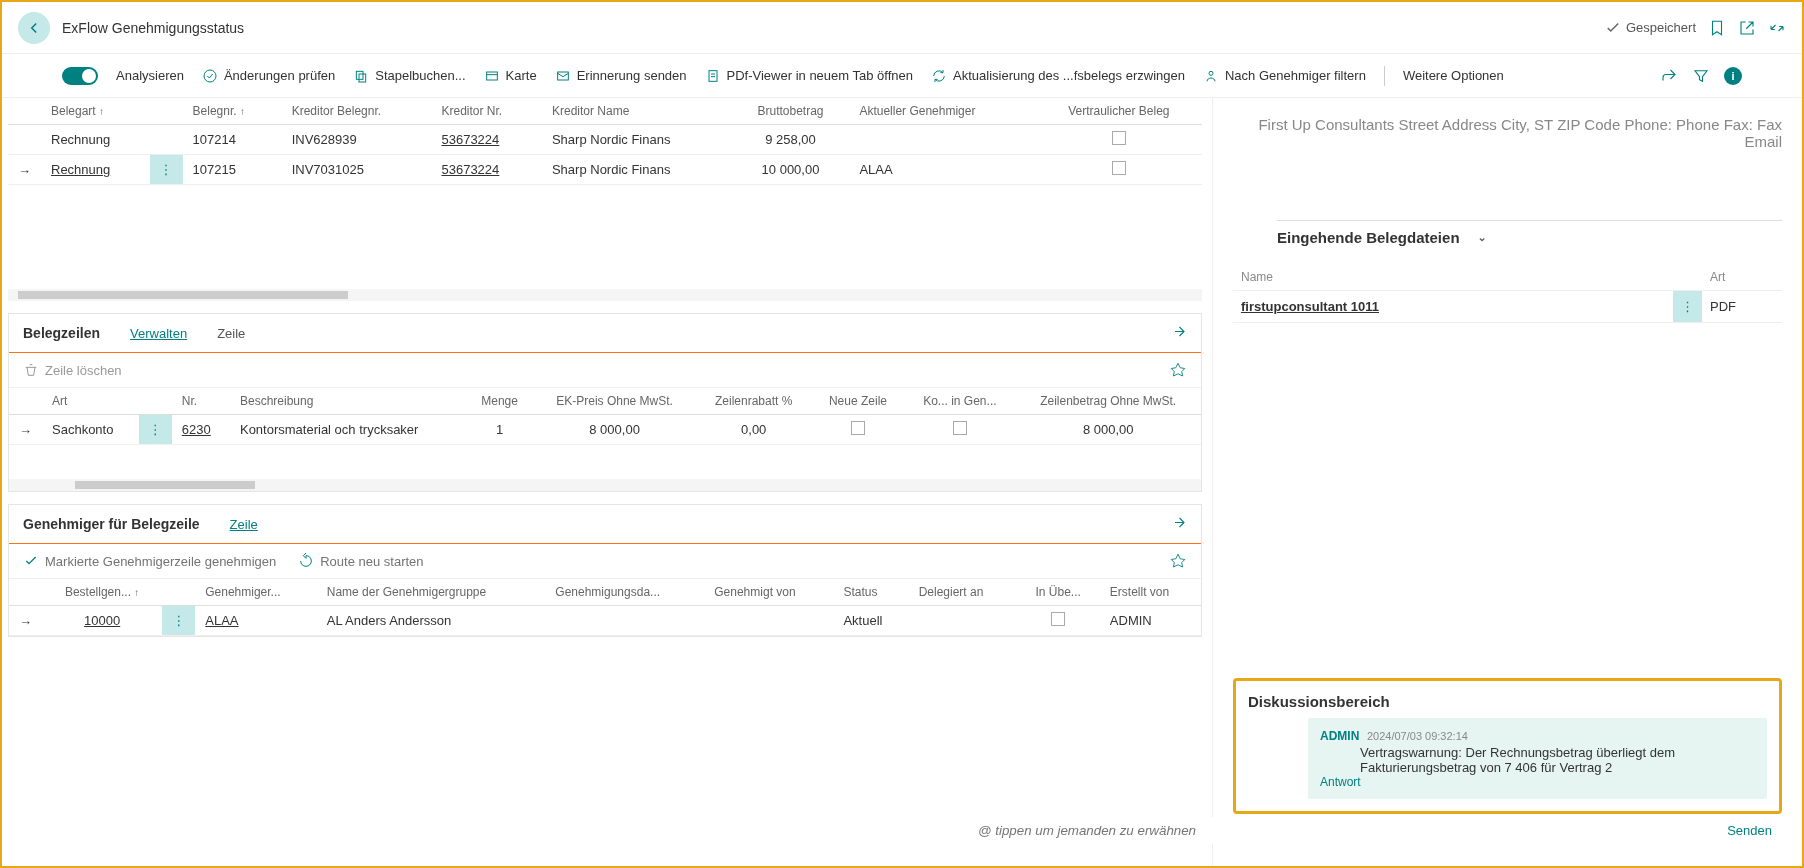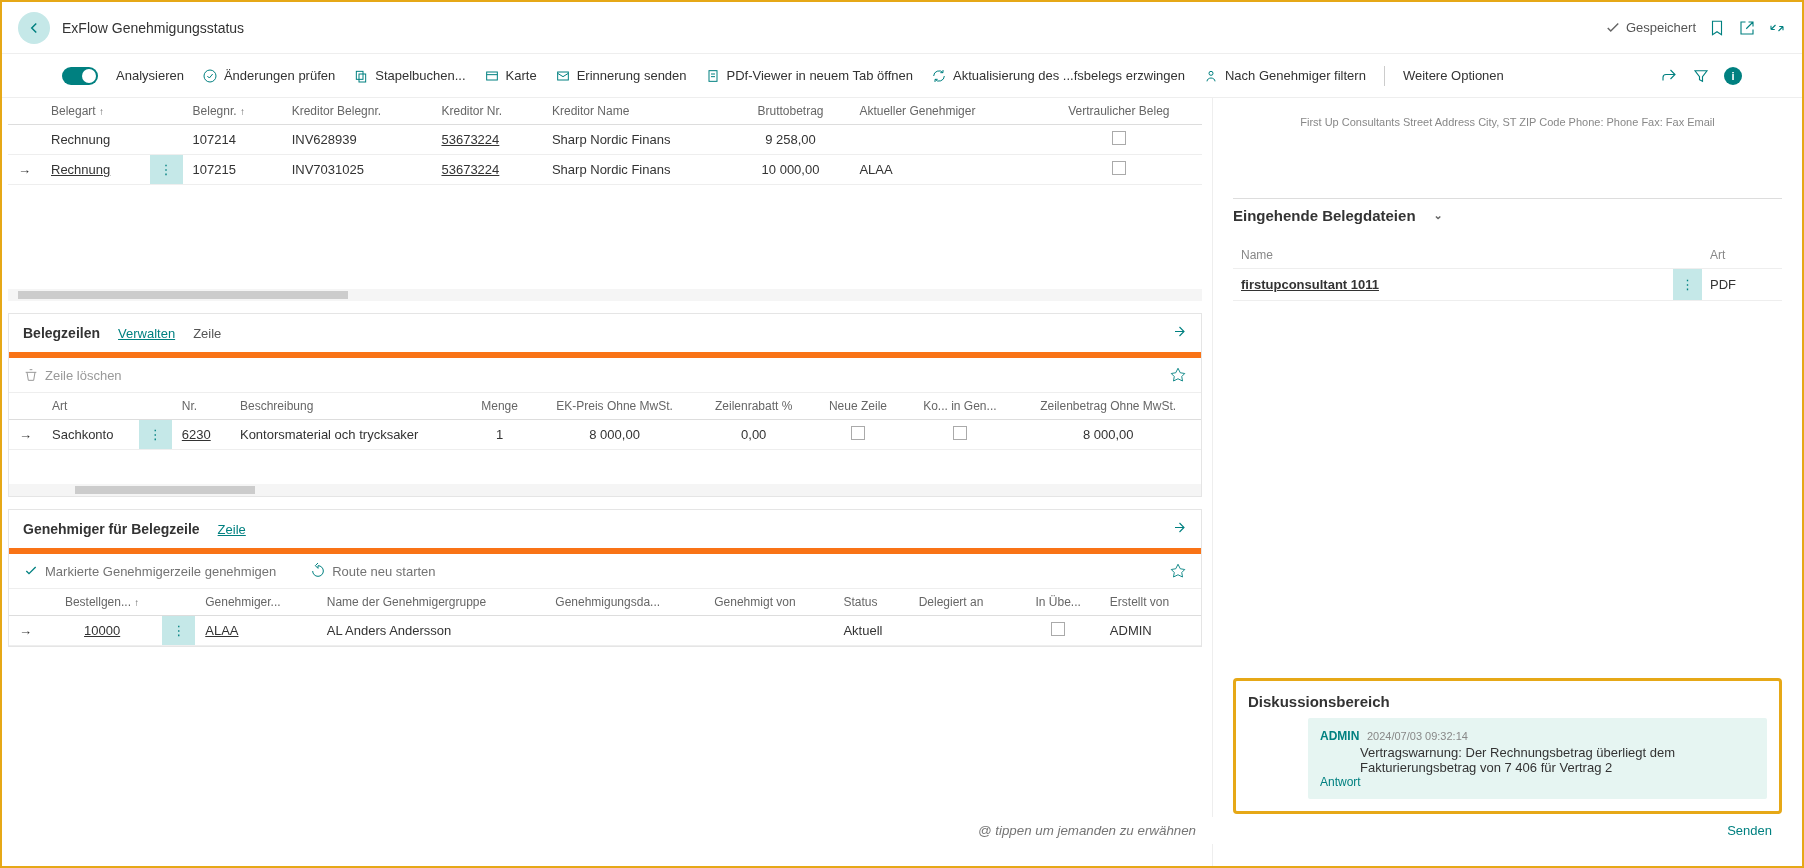--- a/index.html
+++ b/index.html
@@ -18,51 +18,51 @@
 .tb-item { display: flex; align-items: center; gap: 6px; cursor: pointer; color: #333; white-space: nowrap; }
 .tb-icon { color: #008080; width: 16px; height: 16px; }
 .tb-sep { width: 1px; height: 20px; background: #ccc; }
 .tb-right { margin-left: auto; display: flex; gap: 14px; align-items: center; }
 .info-circle { width: 18px; height: 18px; border-radius: 50%; background: #008080; color: #fff; display: flex; align-items: center; justify-content: center; font-size: 11px; font-weight: bold; }
 
 .content { display: flex; height: calc(100% - 88px); }
 .left-panel { flex: 1; padding: 0; overflow: hidden; display: flex; flex-direction: column; }
 .right-panel { width: 590px; padding: 10px 20px; border-left: 1px solid #eee; display: flex; flex-direction: column; }
 
-.company-info { text-align: center; font-size: 11px; color: #888; padding: 8px 0 60px 0; }
+.company-info { text-align: right; font-size: 15px; color: #888; padding: 8px 0 60px 0; }
 
 
 .main-table { width: 100%; border-collapse: collapse; }
 .main-table th { text-align: left; font-weight: normal; color: #666; font-size: 12px; padding: 6px 10px; border-bottom: 1px solid #ddd; vertical-align: bottom; }
 .main-table td { padding: 6px 10px; border-bottom: 1px solid #eee; }
 .main-table .num { text-align: center; }
 .sort-arrow { font-size: 10px; }
 .row-arrow { color: #333; width: 28px; }
 .row-menu { width: 24px; background: #c5e8e8; text-align: center; cursor: pointer; color: #008080; }
 .underline { text-decoration: underline; }
 .chk { width: 14px; height: 14px; border: 1px solid #aaa; display: inline-block; }
 .hscroll { height: 12px; background: #f5f5f5; position: relative; margin: 4px 0 0 0; }
 .hscroll-thumb { position: absolute; height: 8px; top: 2px; background: #ccc; }
 
 .section { margin-top: 12px; border: 1px solid #e5e5e5; }
-.sec-header { display: flex; align-items: center; padding: 10px 14px; border-bottom: 6px solid #f97316; gap: 18px; }
+.sec-header { display: flex; align-items: center; padding: 10px 14px; border-bottom: 1px solid #f97316; gap: 30px; }
 .sec-title { font-weight: 600; font-size: 14px; }
 .sec-link { color: #008080; cursor: pointer; }
 .sec-link.active { text-decoration: underline; }
 .sec-tab { color: #555; cursor: pointer; }
 .sec-share { margin-left: auto; color: #008080; cursor: pointer; }
 
-.sec-actions { display: flex; align-items: center; padding: 8px 14px; gap: 34px; border-bottom: 1px solid #eee; color: #999; }
+.sec-actions { display: flex; align-items: center; padding: 8px 14px; gap: 22px; border-bottom: 1px solid #eee; color: #999; }
 .sec-actions .act { display: flex; align-items: center; gap: 6px; cursor: pointer; }
 .sec-actions .pin { margin-left: auto; color: #008080; cursor: pointer; }
 
 
 
 
-.files-header { display: flex; align-items: center; gap: 18px; font-size: 15px; font-weight: 600; padding: 8px 0; border-top: 1px solid #ddd; margin-top: 10px; }
+.files-header { display: flex; align-items: center; gap: 18px; font-size: 15px; font-weight: 600; padding: 8px 0; border-top: 1px solid #ddd; margin-top: 10px; margin-left: 44px; }
 .chev { font-size: 11px; color: #666; }
 .files-table { width: 100%; margin-top: 10px; border-collapse: collapse; }
 .files-table th { text-align: left; font-weight: normal; color: #888; font-size: 12px; padding: 6px 8px; border-bottom: 1px solid #eee; }
 .files-table td { padding: 8px 8px; border-bottom: 1px solid #eee; }
 .file-name { font-weight: 700; text-decoration: underline; }
 
 .discussion-wrap { margin-top: auto; border: 3px solid #e6a817; border-radius: 4px; padding: 12px; }
 .disc-title { font-weight: 600; font-size: 15px; margin-bottom: 8px; }
 .comment { background: #e6f5f2; padding: 10px 12px; border-radius: 2px; margin-left: 60px; }
 .comment .author { color: #008080; font-weight: 700; font-size: 12px; display: inline; }

